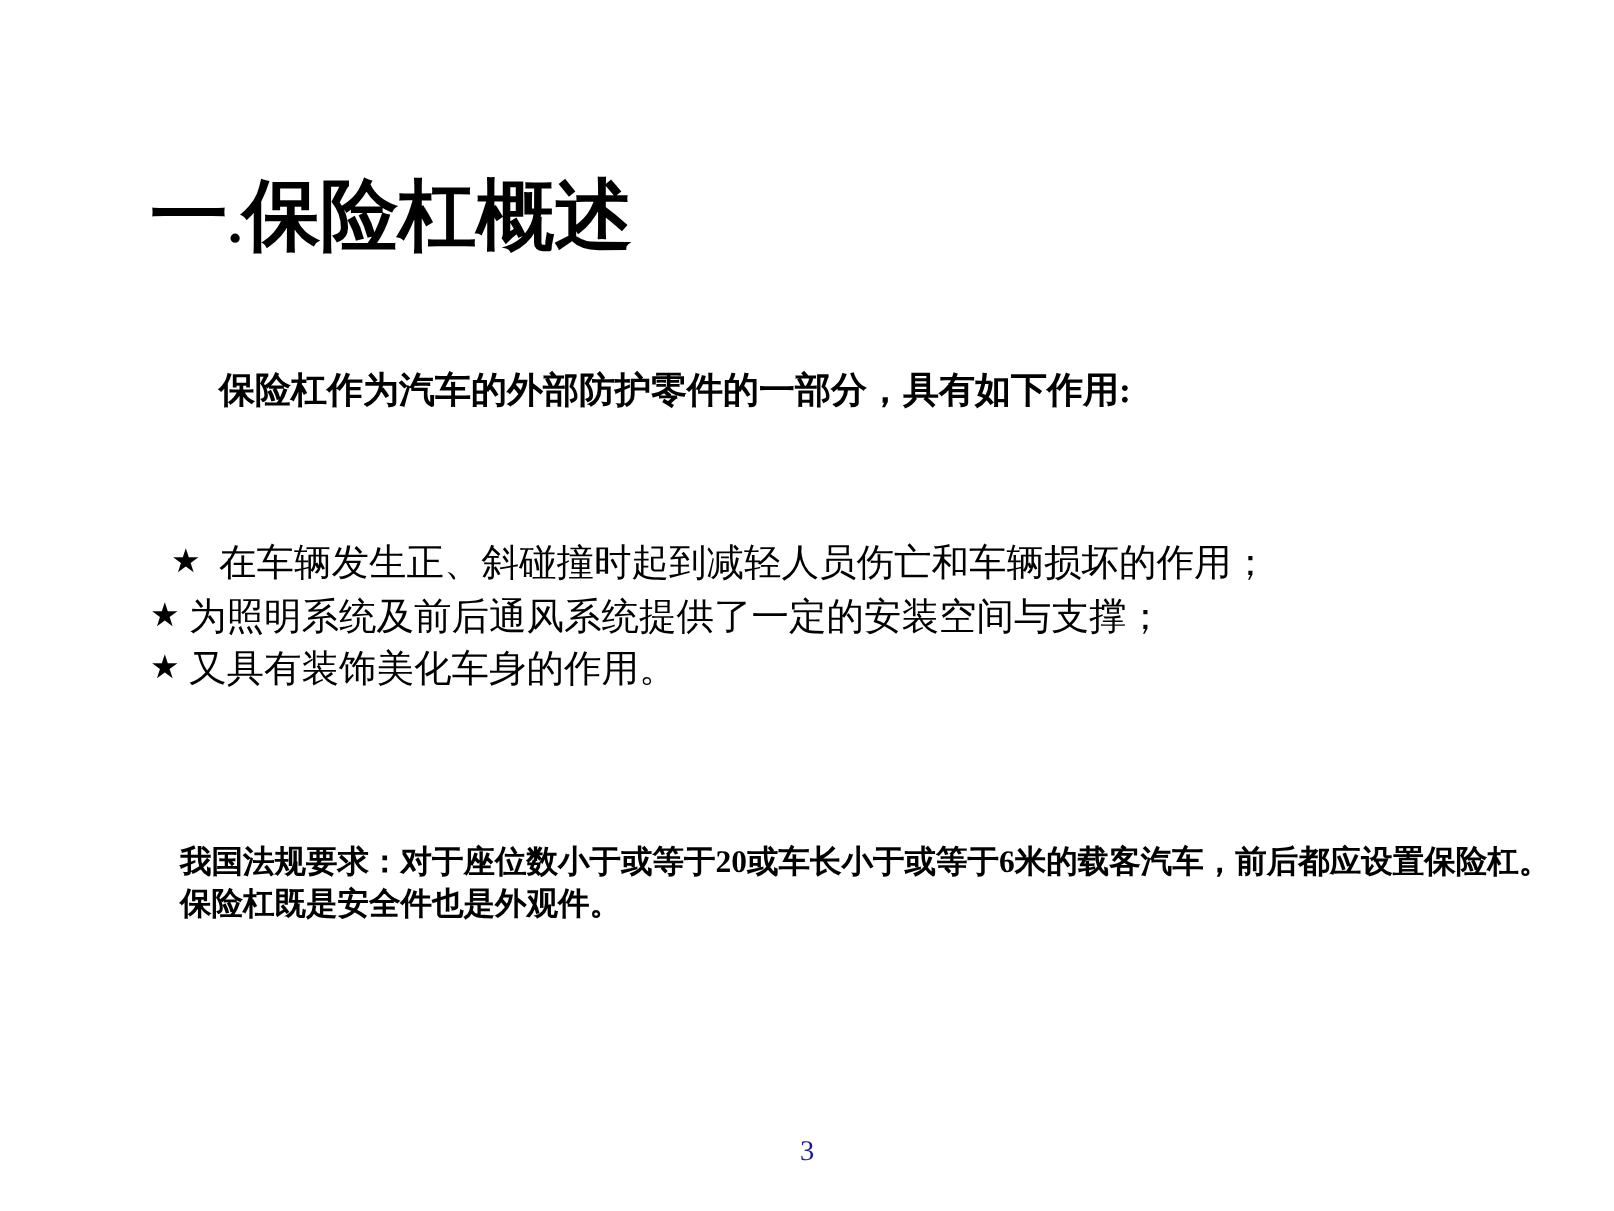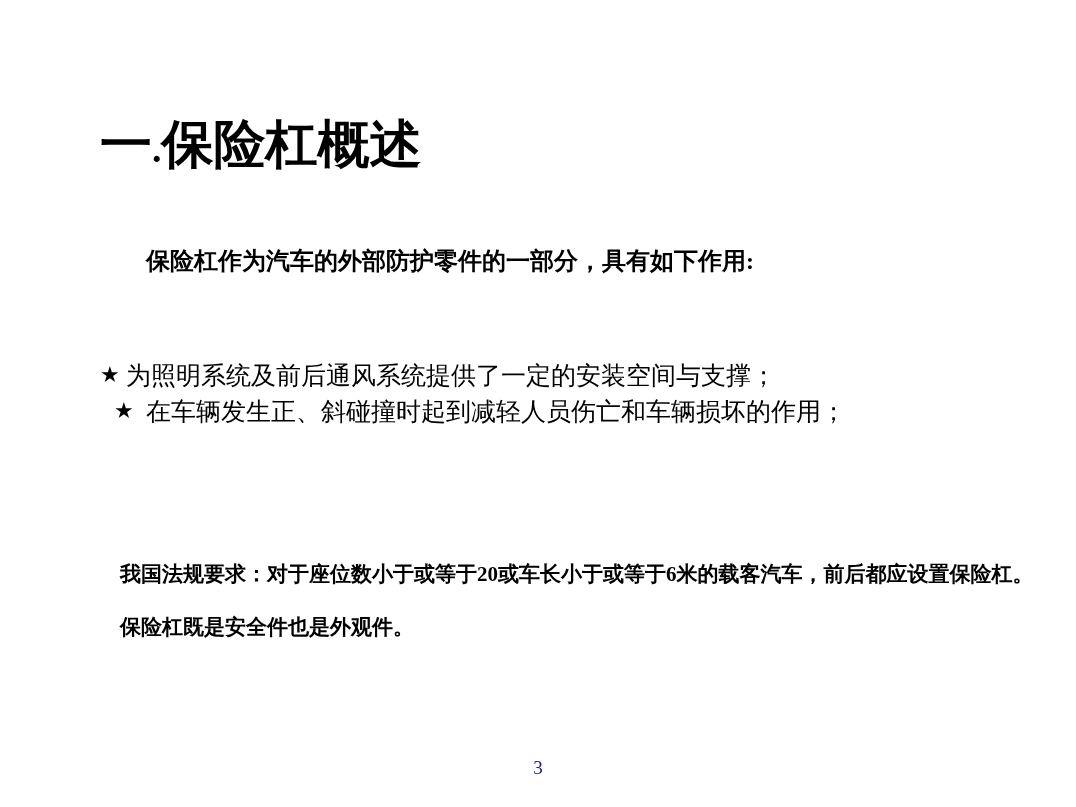--- a/index.html
+++ b/index.html
@@ -76,21 +76,20 @@
     width: 980px;
     font-size: 21px;
     font-weight: bold;
     line-height: 1.35;
   }
   .lawtext .p1 {
     text-indent: 62px;
   }
   .lawtext .p2 {
     text-indent: 62px;
-    margin-top: 25px;
   }
 
   .page-number {
     position: absolute;
     left: 0;
     right: 0;
     top: 757px;
     text-align: center;
     font-size: 19px;
     font-family: "Liberation Serif", "DejaVu Serif", serif;
@@ -103,27 +102,31 @@
 
 <div class="slide">
 
   <div class="slide-title">
     <span>一</span><span class="dot">.</span><span>保险杠概述</span>
   </div>
 
   <div class="intro">保险杠作为汽车的外部防护零件的一部分，具有如下作用:</div>
 
   <div class="bullets">
+    <div class="bullet-row indented">
+      <span class="star">★</span>
+      <span>在车辆发生正、斜碰撞时起到减轻人员伤亡和车辆损坏的作用；</span>
+    </div>
     <div class="bullet-row">
       <span class="star">★</span>
       <span>为照明系统及前后通风系统提供了一定的安装空间与支撑；</span>
     </div>
-    <div class="bullet-row indented">
+    <div class="bullet-row">
       <span class="star">★</span>
-      <span>在车辆发生正、斜碰撞时起到减轻人员伤亡和车辆损坏的作用；</span>
+      <span>又具有装饰美化车身的作用。</span>
     </div>
   </div>
 
   <div class="lawtext">
     <div class="p1">我国法规要求：对于座位数小于或等于20或车长小于或等于6米的载客汽车，前后都应设置保险杠。</div>
     <div class="p2">保险杠既是安全件也是外观件。</div>
   </div>
 
   <div class="page-number" style="color: rgb(27, 27, 143);">3</div>
 

